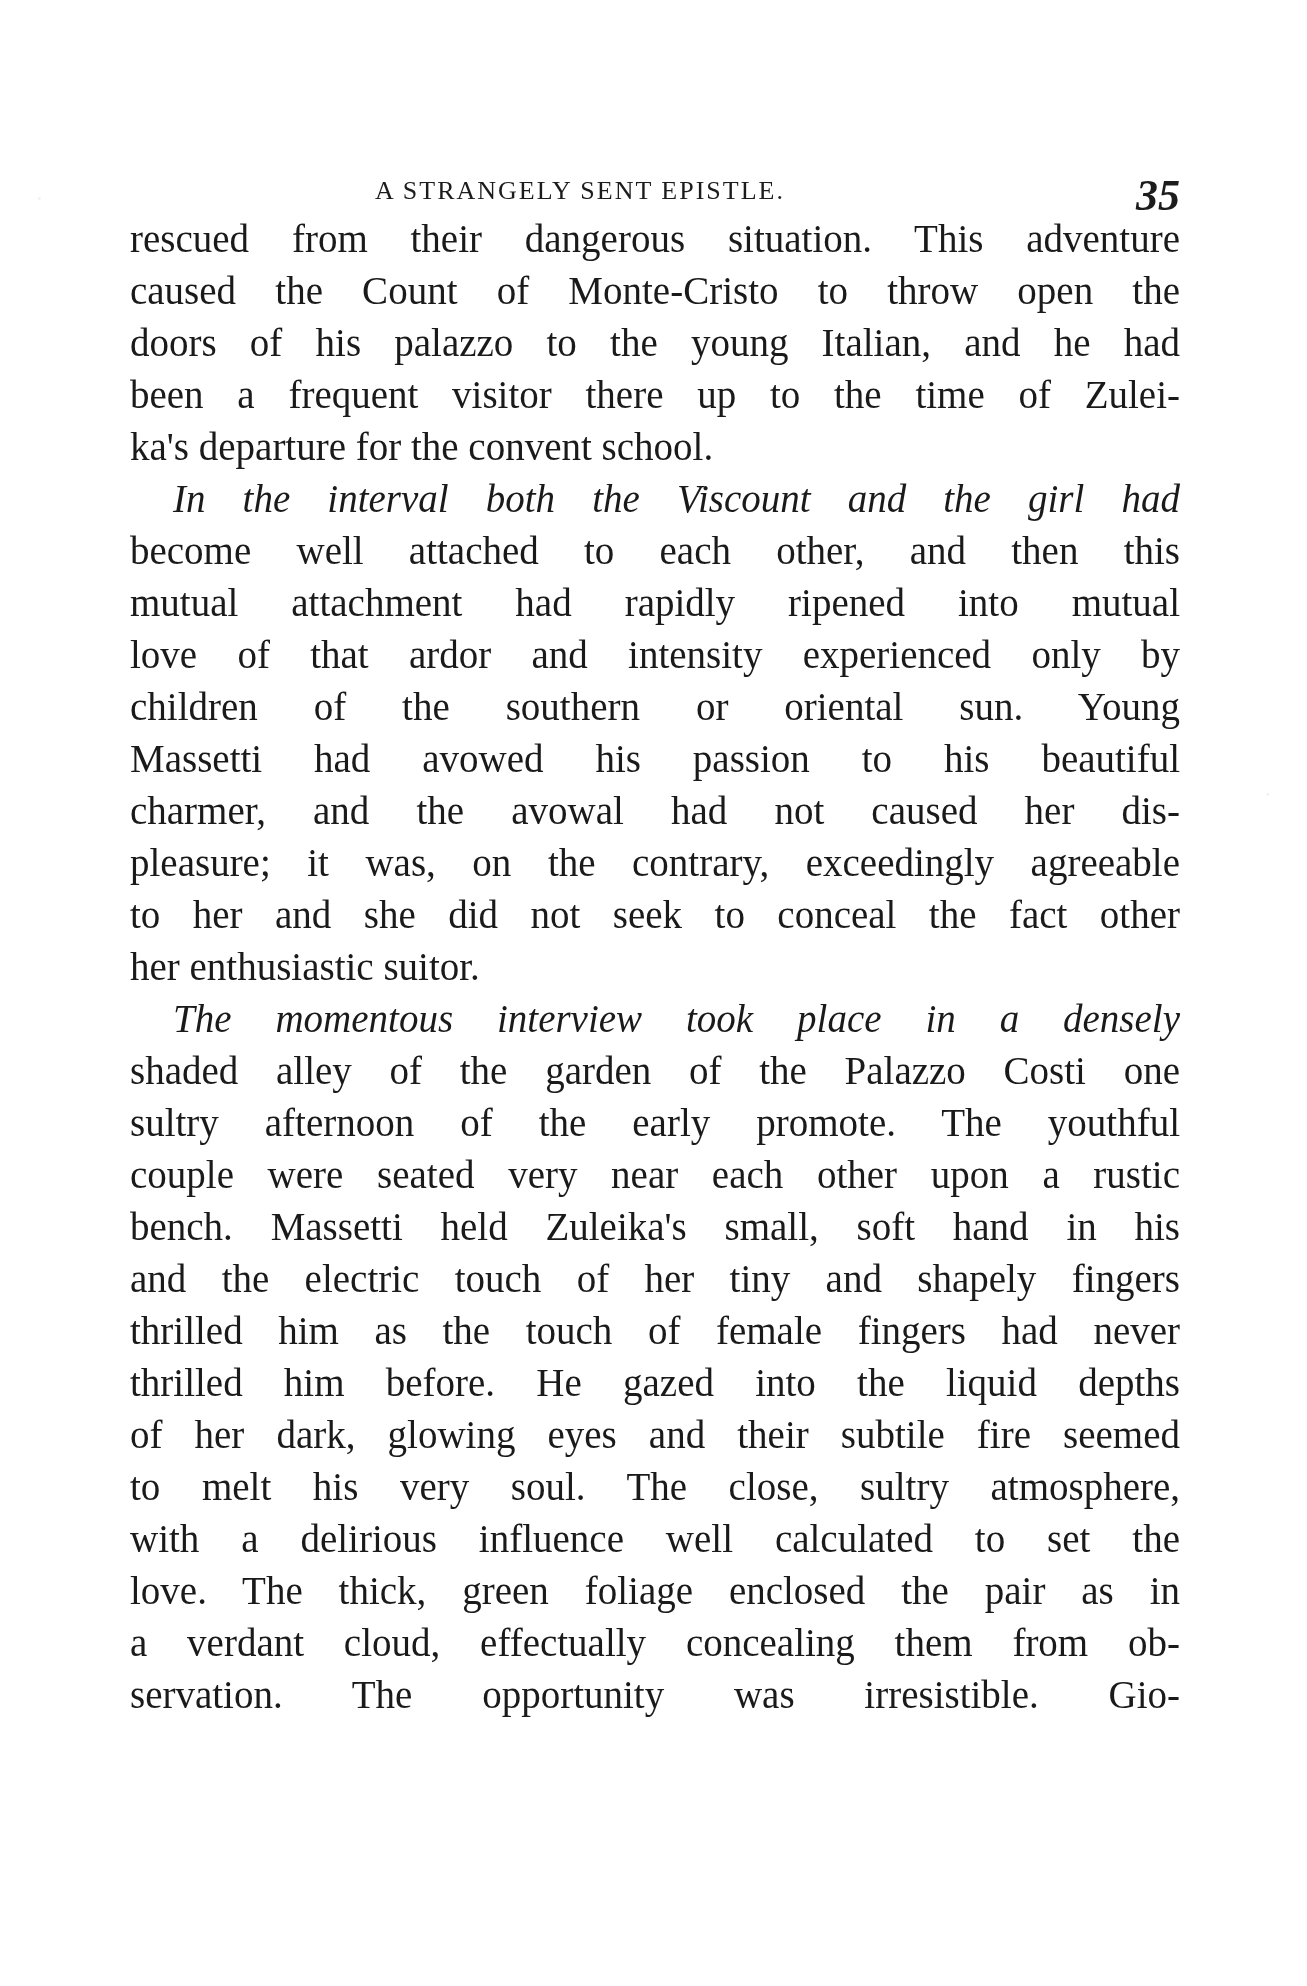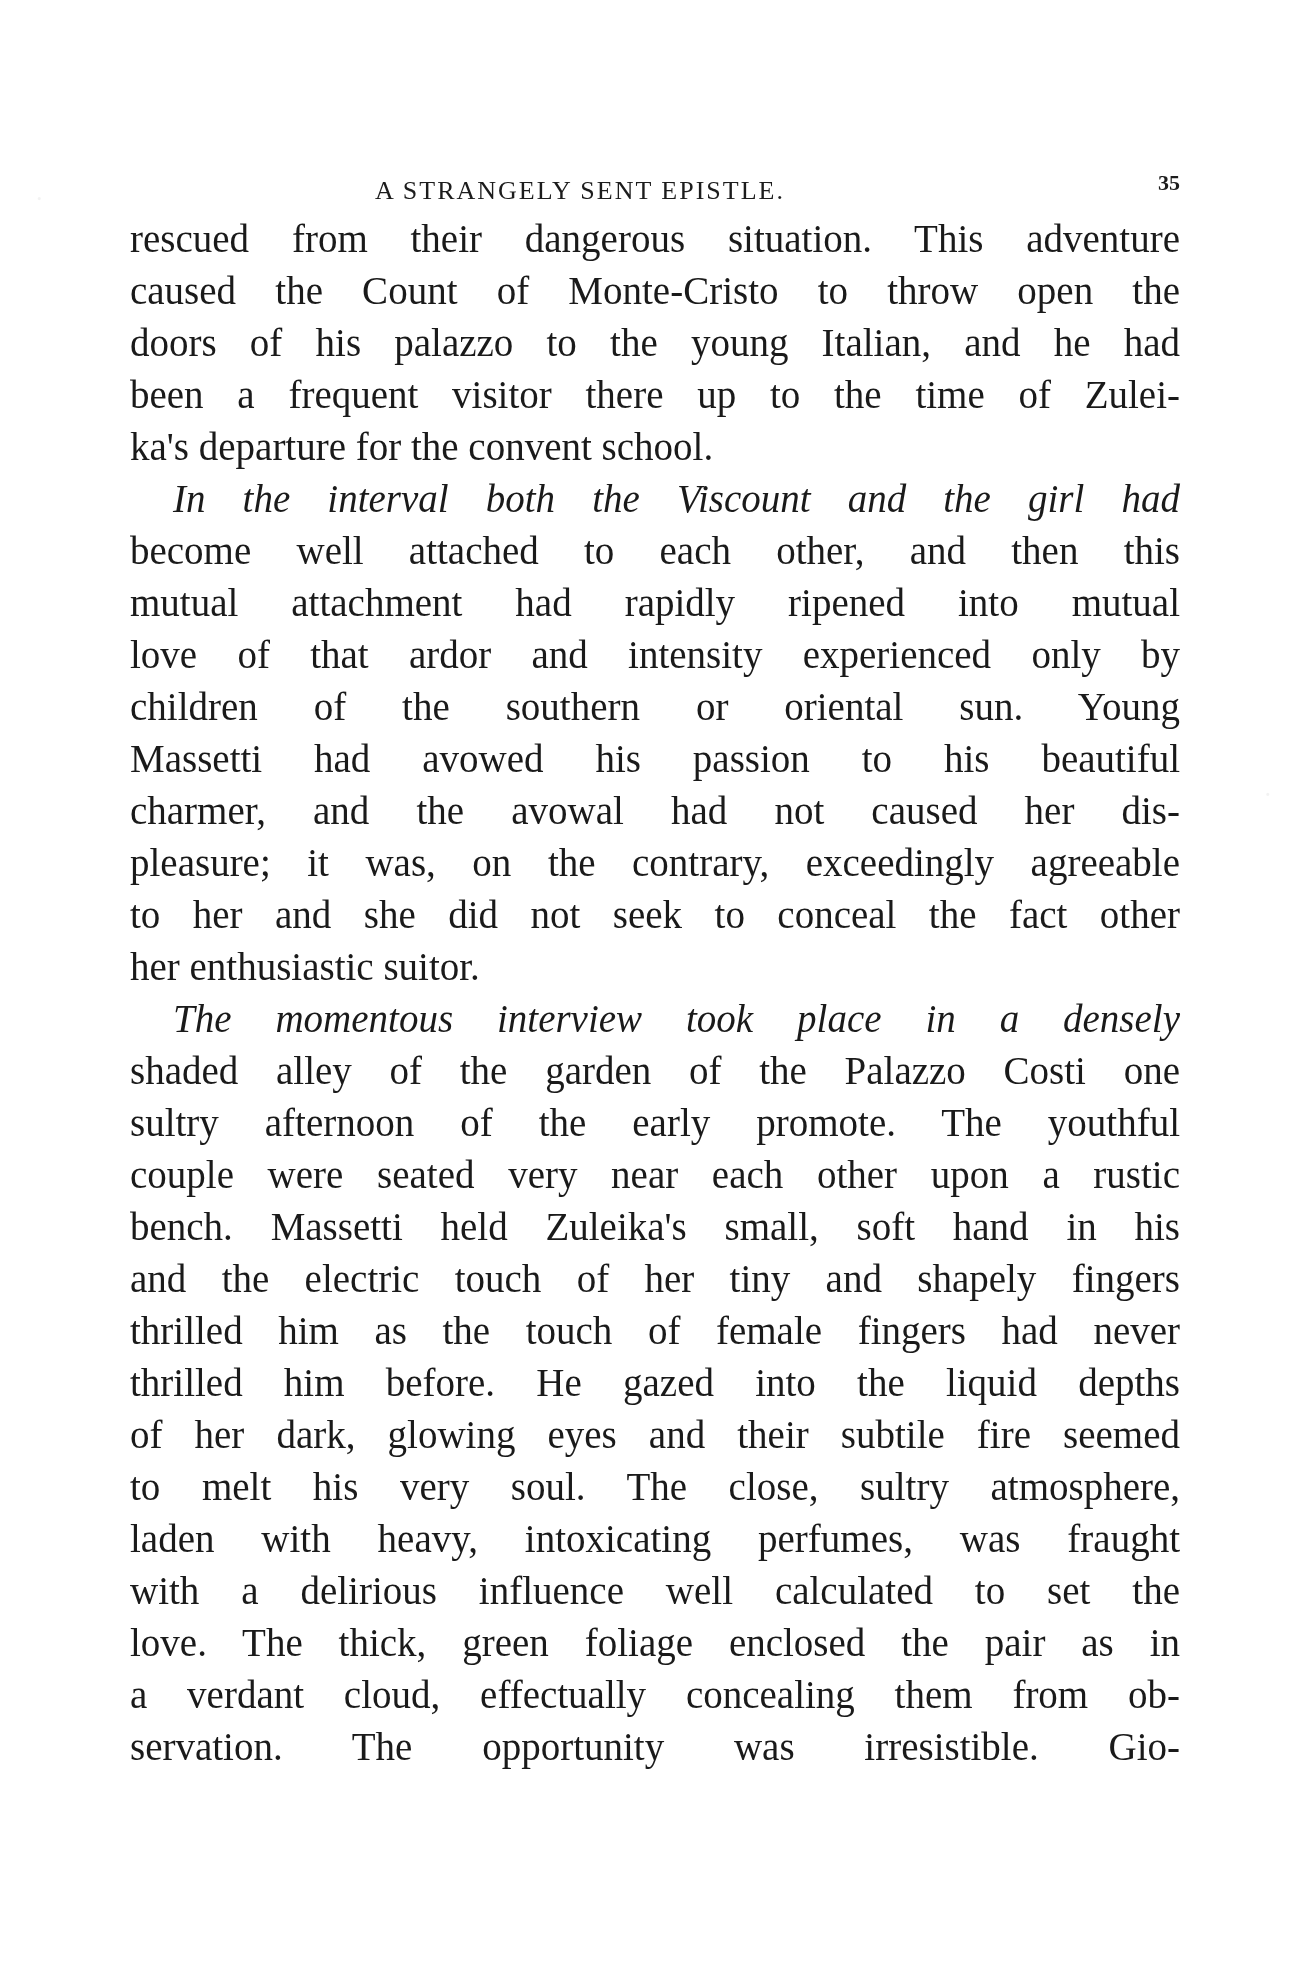--- a/index.html
+++ b/index.html
@@ -40,23 +40,24 @@
       font-size: 26px;
       letter-spacing: 2px;
       font-variant: small-caps;
       text-transform: uppercase;
       color: #1c1c1c;
     }
     .page-number {
       position: absolute;
       right: 0;
       top: -2px;
-      font-size: 22px;
+      font-size: 44px;
       font-weight: bold;
       color: #1c1c1c;
+      font-style: italic;
     }
     .text-block {
       position: absolute;
       left: 130px;
       top: 213px;
       width: 1050px;
     }
     .line {
       display: block;
       height: 52px;
@@ -112,20 +113,19 @@
       <span class="line indent">The momentous interview took place in a densely</span>
       <span class="line">shaded alley of the garden of the Palazzo Costi one</span>
       <span class="line">sultry afternoon of the early promote.  The youthful</span>
       <span class="line">couple were seated very near each other upon a rustic</span>
       <span class="line">bench.  Massetti held Zuleika's small, soft hand in his</span>
       <span class="line">and the electric touch of her tiny and shapely fingers</span>
       <span class="line">thrilled him as the touch of female fingers had never</span>
       <span class="line">thrilled him before.  He gazed into the liquid depths</span>
       <span class="line">of her dark, glowing eyes and their subtile fire seemed</span>
       <span class="line">to melt his very soul.  The close, sultry atmosphere,</span>
-      <span class="line">laden with heavy, intoxicating perfumes, was fraught</span>
       <span class="line">with a delirious influence well calculated to set the</span>
       <span class="line">love.  The thick, green foliage enclosed the pair as in</span>
       <span class="line">a verdant cloud, effectually concealing them from ob-</span>
       <span class="line">servation.  The opportunity was irresistible.  Gio-</span>
     </div>
   </div>
 </div>
 
 </body></html>

